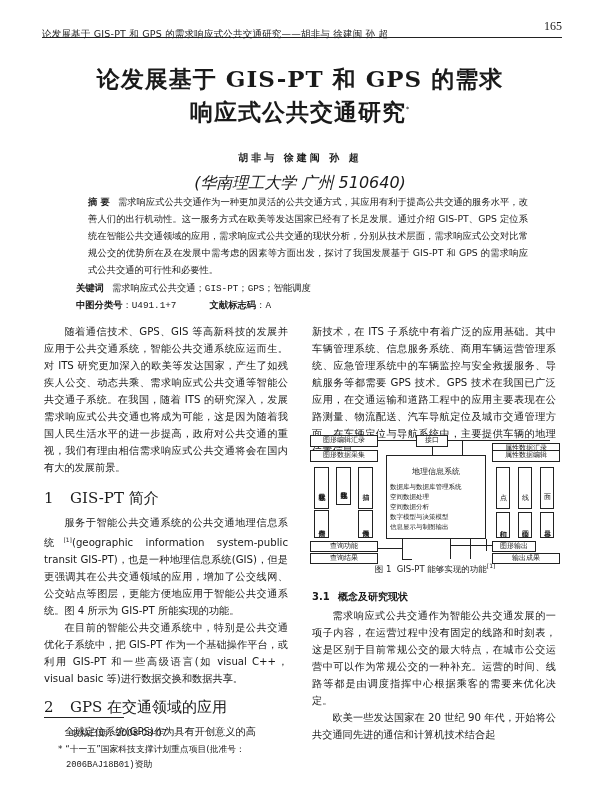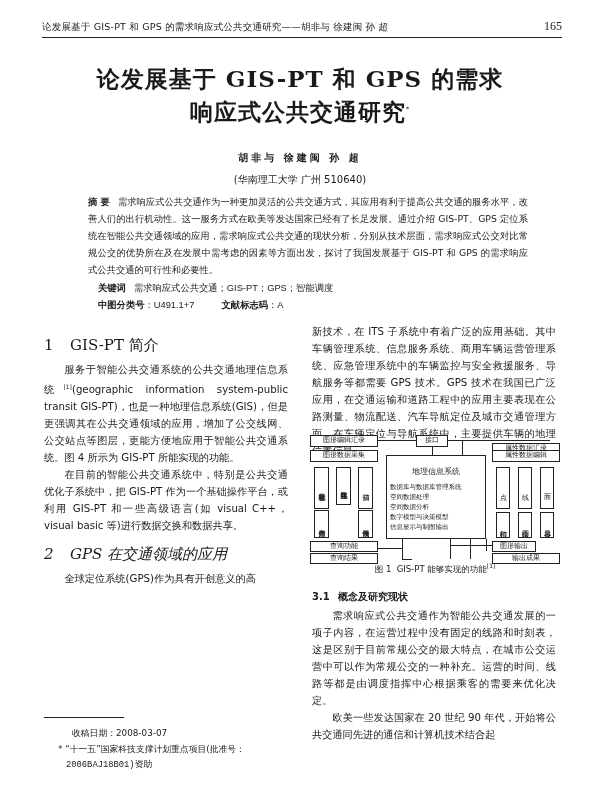--- a/index.html
+++ b/index.html
@@ -1,28 +1,28 @@
 <!DOCTYPE html>
 <html><head>
 <meta charset="utf-8">
 <style>
   html, body { margin:0; padding:0; background:#fff; }
   body { width:600px; height:796px; position:relative; overflow:hidden; color:#1a1a1a;
          font-family:"DejaVu Serif", serif; }
   .abs { position:absolute; }
   .running-head { left:42px; top:21px; width:520px; height:16px; font-size:10px; font-family:"DejaVu Sans", sans-serif; }
-  .running-head .rh-text { position:absolute; left:0; top:0; font-size:9.5px; letter-spacing:0.2px; }
+  .running-head .rh-text { position:absolute; left:0; top:7px; font-size:9.5px; letter-spacing:0.2px; }
   .running-head .rh-page { position:absolute; right:0; top:-2px; font-size:12px; font-family:"Liberation Serif", serif; }
   .rule { left:42px; top:37px; width:520px; height:0; border-top:1.6px solid #222; }
   .title { left:60px; width:480px; text-align:center; font-size:23px; font-weight:bold; letter-spacing:1px; line-height:28px; font-family:"DejaVu Serif", serif; }
   .authors { left:60px; width:480px; top:151px; text-align:center; font-size:10px; font-weight:bold; letter-spacing:3px; font-family:"DejaVu Sans", sans-serif; }
-  .affil { left:60px; width:480px; top:173px; text-align:center; font-size:10px; font-family:"DejaVu Sans", sans-serif; }
+  .affil { left:60px; width:480px; top:173px; text-align:center; font-size:16px; font-family:"DejaVu Sans", sans-serif;font-style:italic; }
   .abstract { left:88px; top:183px; width:440px; font-size:9.3px; line-height:17px; font-family:"DejaVu Sans", sans-serif; text-align:justify; }
   .abstract .lbl { font-weight:bold; margin-right:8px;margin-top:15px; }
-  .meta-line { left:98px; font-size:9.3px; font-family:Liberation Sans, sans-serif; }
+  .meta-line { left:76px; font-size:9.3px; font-family:Liberation Mono, monospace; }
   .meta-line .lbl { font-weight:bold; margin-right:8px; }
   .col { font-size:10.2px; line-height:17px; font-family:"DejaVu Sans", sans-serif; text-align:justify; }
   .col p { margin:0; text-indent:2em; }
   .col-left { left:44px; width:244px; }
   .col-right { left:312px; width:244px; }
   .h1 { font-size:15px; font-family:"DejaVu Serif", serif; line-height:20px; }
   .h1 .num { display:inline-block; width:26px; }
   .h2 { font-size:10px; font-weight:bold; font-family:"DejaVu Sans", sans-serif; }
   .h2 .num { display:inline-block; width:26px; }
   .fn-rule { left:44px; top:717px; width:80px; border-top:1px solid #222; }
@@ -61,26 +61,27 @@
 <div class="abs meta-line" style="top:282px;">
   <span class="lbl">关键词</span><span>需求响应式公共交通；GIS-PT；GPS；智能调度</span>
 </div>
 <div class="abs meta-line" style="top:299px;">
   <span style="font-weight:bold">中图分类号</span><span>：U491.1+7</span>
   <span style="display:inline-block;width:22px"></span>
   <span style="font-weight:bold">文献标志码</span><span>：A</span>
 </div>
 
 <div class="abs col col-left" style="top:323px;">
+  <p>随着通信技术、GPS、GIS 等高新科技的发展并应用于公共交通系统，智能公共交通系统应运而生。对 ITS 研究更加深入的欧美等发达国家，产生了如残疾人公交、动态共乘、需求响应式公共交通等智能公共交通子系统。在我国，随着 ITS 的研究深入，发展需求响应式公共交通也将成为可能，这是因为随着我国人民生活水平的进一步提高，政府对公共交通的重视，我们有理由相信需求响应式公共交通将会在国内有大的发展前景。</p>
   <div class="h1" style="margin-top:12px;margin-bottom:6px;">
     <span class="num">1</span><span>GIS-PT 简介</span>
   </div>
   <p><span>服务于智能公共交通系统的公共交通地理信息系统</span><sup>[1]</sup><span>(geographic information system-public transit GIS-PT)，也是一种地理信息系统(GIS)，但是更强调其在公共交通领域的应用，增加了公交线网、公交站点等图层，更能方便地应用于智能公共交通系统。图 4 所示为 GIS-PT 所能实现的功能。</span></p>
   <p>在目前的智能公共交通系统中，特别是公共交通优化子系统中，把 GIS-PT 作为一个基础操作平台，或利用 GIS-PT 和一些高级语言(如 visual C++，visual basic 等)进行数据交换和数据共享。</p>
-  <div class="h1" style="margin-top:10px;margin-bottom:6px;font-style:italic;">
+  <div class="h1" style="margin-top:10px;margin-bottom:6px;">
     <span class="num">2</span><span>GPS 在交通领域的应用</span>
   </div>
   <p>全球定位系统(GPS)作为具有开创意义的高</p>
 </div>
 
 <div class="abs fn-rule"></div>
 <div class="abs footnote" style="top:726px;left:72px;">收稿日期：2008-03-07</div>
 <div class="abs footnote" style="top:742px;">* “十一五”国家科技支撑计划重点项目(批准号：</div>
 <div class="abs footnote" style="top:758px;left:66px;font-family:Liberation Mono, monospace;">2006BAJ18B01)资助</div>
 

